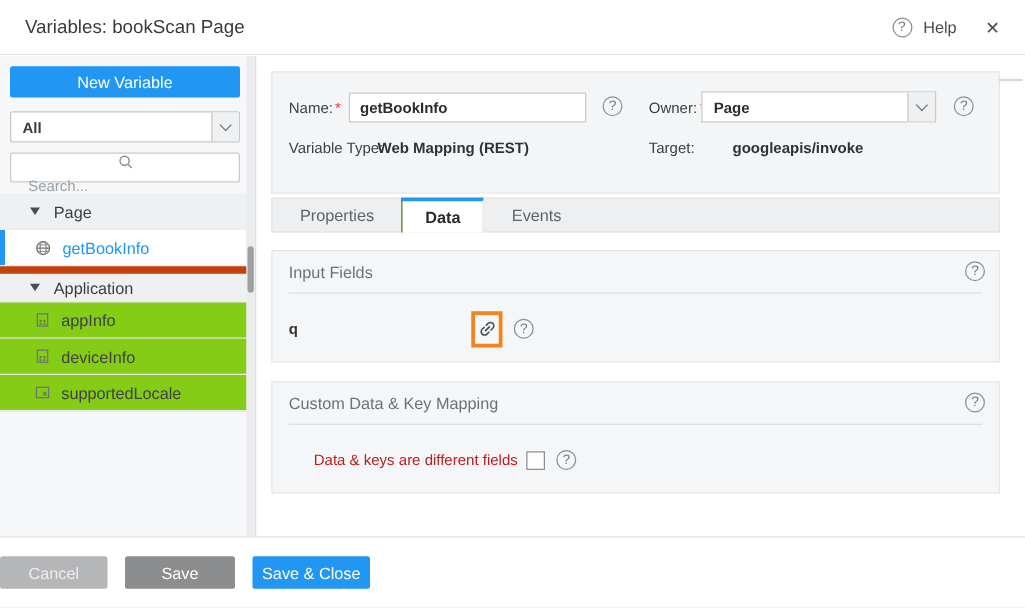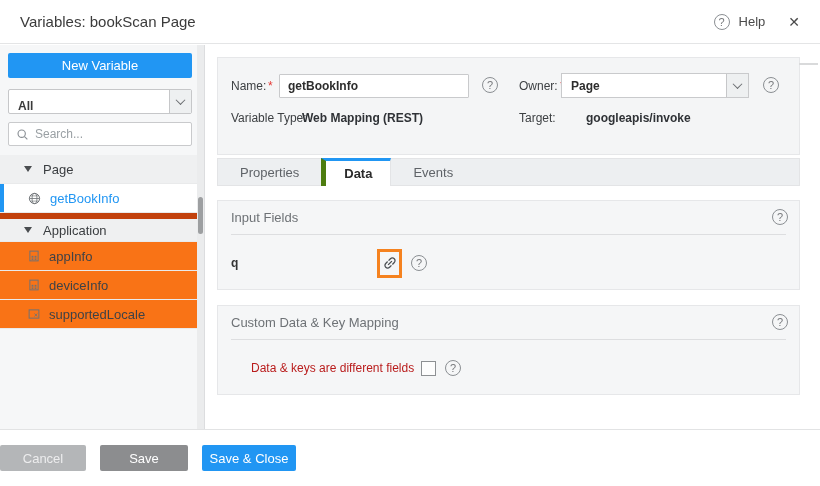--- a/index.html
+++ b/index.html
@@ -18,35 +18,35 @@
   .hdr-close { font-size:14px; color:#4a4a4a; margin-left:14px; cursor:pointer; }
 
   
   .sidebar { position:absolute; top:45px; left:0; width:205px; height:384px; background:#f6f7f8;
              border-right:1px solid #dcdddf; }
   .sb-scroll-track { position:absolute; top:0; right:0; width:7px; height:100%; background:#ebeced; }
   .sb-scroll-thumb { position:absolute; top:152px; right:1px; width:5px; height:37px; background:#9d9fa1; border-radius:3px; }
   .btn-new { display:block; margin:8px 13px 0 8px; width:184px; height:25px; background:#2196f3; color:#fff;
              border:none; border-radius:2px; font-size:13px; font-family:inherit; cursor:pointer; }
   .filter { margin:11px 13px 0 8px; width:184px; height:25px; background:#fff; border:1px solid #c6c7c9;
-            border-radius:2px; display:flex; align-items:flex-end; cursor:pointer; }
+            border-radius:2px; display:flex; align-items:center; cursor:pointer; }
   .filter-val { font-size:12px; font-weight:bold; color:#3a3a3a; padding-left:9px; flex:1; }
   .select-chev { width:22px; height:100%; border-left:1px solid #c6c7c9; background:#eef0f1;
                  display:flex; align-items:center; justify-content:center; }
   .select-chev::after { content:""; width:6px; height:6px; border-right:1.5px solid #6b6e71;
                  border-bottom:1.5px solid #6b6e71; transform:rotate(45deg) translate(-1px,-1px); }
   .search { margin:8px 13px 0 8px; width:184px; height:24px; background:#fff; border:1px solid #c9cacc;
-            border-radius:2px; display:flex; align-items:center; padding:0 7px; gap:6px; }
+            border-radius:2px; display:flex; align-items:center; padding:0 7px; gap:6px;flex-direction:column; }
   .search input { border:none; outline:none; flex:1; min-width:0; font-size:12px; font-family:inherit; color:#444; background:transparent; }
   .search input::placeholder { color:#9aa0a4; }
   .tree { margin-top:9px; }
   .trow { height:29px; display:flex; align-items:center; border-bottom:1px solid #e9eaeb; font-size:13px; cursor:pointer; }
   .trow.group { background:#eff0f1; padding-left:24px; gap:11px; color:#3a3d40; border-top:6px solid #c2410c; }
   .trow.group:first-child { border-top:none; }
-  .trow.item  { background:#f97316; padding-left:28px; gap:9px; color:#3f4246; }
+  .trow.item  { background:#84cc16; padding-left:28px; gap:9px; color:#3f4246; }
   .trow.item.selected { background:#fff; box-shadow:inset 4px 0 0 #2196f3; color:#2196f3; }
   .tri { width:0; height:0; border-left:4.5px solid transparent; border-right:4.5px solid transparent;
          border-top:6px solid #4a4d50; flex:none; }
   .ticon { flex:none; display:flex; align-items:center; }
 
   
   .main { position:absolute; top:45px; left:206px; right:0; height:384px; background:#fff; }
   .card { position:absolute; left:11px; right:20px; background:#f4f5f6; border:1px solid #e6e7e9; }
   .top-card { top:12px; height:98px; }
   .frow { position:absolute; left:0; right:0; display:flex; align-items:center; }
@@ -57,21 +57,21 @@
             font-weight:bold; color:#2d2d2d; font-family:inherit; padding:0 8px; outline:none; }
   .owner-sel { position:absolute; left:343px; top:0; width:188px; height:25px; background:#fff;
                border:1px solid #c9cacc; display:flex; align-items:center; cursor:pointer; }
   .owner-val { flex:1; font-size:12px; font-weight:bold; color:#2d2d2d; padding-left:9px; }
 
   
   .tabstrip { position:absolute; left:11px; right:20px; top:113px; height:28px; background:#edeff1;
               border:1px solid #e3e4e6; display:flex; }
   .tab { height:100%; display:flex; align-items:center; padding:0 22px; font-size:13px; color:#5f6368; cursor:pointer; }
   .tab.active { position:relative; z-index:1; background:#fff; color:#2b2b2b; font-weight:bold;
-                border-left:5px solid #4d7c0f; border-right:1px solid #e3e4e6;
+                border-left:1px solid #4d7c0f; border-right:1px solid #e3e4e6;
                 border-top:3px solid #2196f3; margin-top:-1px; height:calc(100% + 2px); padding:0 18px; }
 
   
   .sec-input { top:155px; height:90px; background:#f5f6f7; }
   .sec-custom { top:260px; height:90px; background:#f5f6f7; }
   .sec-title { position:absolute; left:13px; top:9px; font-size:13px; color:#6e7276; }
   .sec-q { position:absolute; right:11px; top:8px; }
   .sec-div { position:absolute; left:13px; right:13px; top:33px; height:1px; background:#dddee0; }
   .sec-row { position:absolute; left:13px; right:13px; top:46px; height:32px; display:flex; align-items:center; }
   .key-lbl { width:142px; font-size:12px; font-weight:bold; color:#333; }

